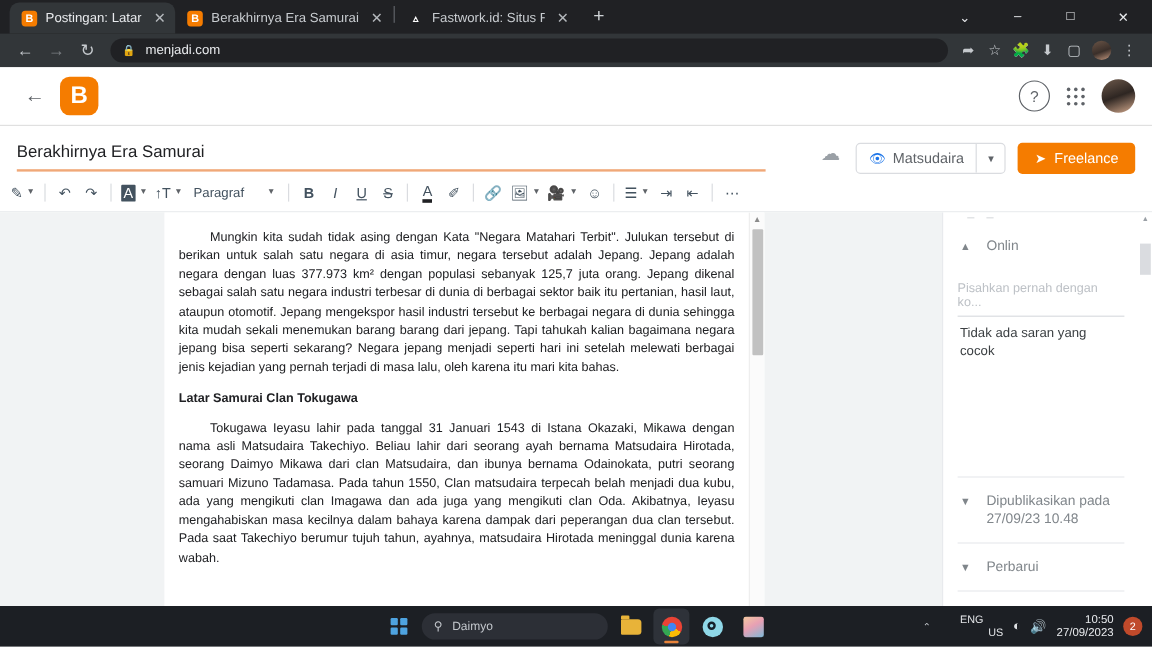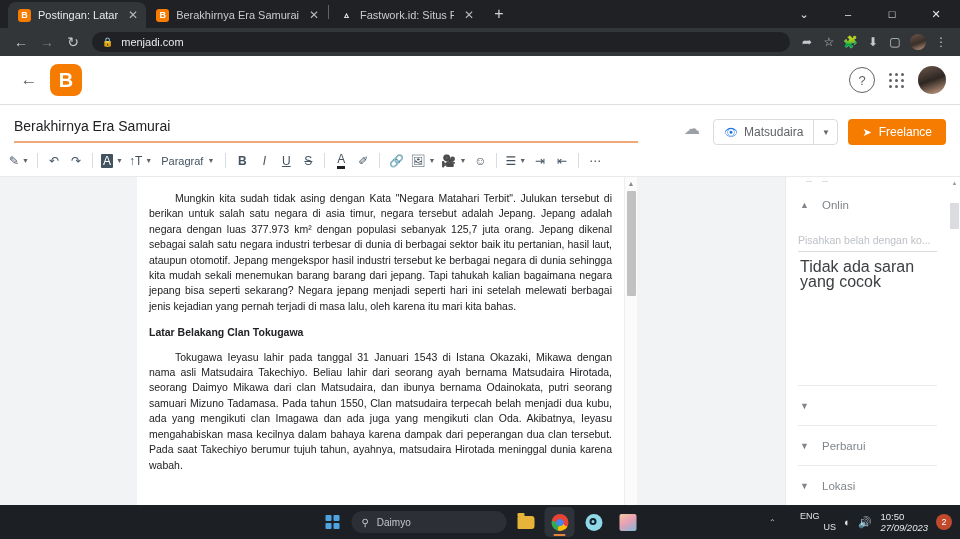--- a/index.html
+++ b/index.html
@@ -74,21 +74,21 @@
   .split-btn { display:flex; height:26px; border:1px solid #dadce0; border-radius:4px; overflow:hidden; background:#fff; }
   .split-main { display:flex; align-items:center; gap:6px; padding:0 10px; font-size:12px; color:#5f6368; }
   .eye-ic { color:#1a73e8; font-size:11px; }
   .split-caret { width:24px; display:flex; align-items:center; justify-content:center; border-left:1px solid #dadce0; color:#5f6368; font-size:8px; }
   .primary-btn { height:26px; border-radius:4px; background:#f57c00; color:#fff; display:flex; align-items:center; gap:7px; padding:0 14px; font-size:12px; }
   .send-ic { font-size:11px; }
 
   
   .toolbar { height:32px; display:flex; align-items:center; padding:0 6px; gap:0px; border-bottom:1px solid #e8eaed; background:#fff; }
   .tb { height:24px; min-width:22px; display:flex; align-items:center; justify-content:center; color:#43525f; font-size:12px; padding:0 3px; }
-  .tb.wide { padding:0 6px; font-size:11px; gap:1px;text-align:center; }
+  .tb.wide { padding:0 6px; font-size:11px; gap:16px;text-align:center; }
   .tb .car { font-size:7px; margin-left:3px; color:#5f6368; }
   .tbsep { width:1px; height:15px; background:#dadce0; margin:0 5px; }
 
   
   .canvas { position:relative; height:100%; background:#f1f3f4; }
   .doc-shell { position:absolute; left:137px; top:0; width:500px; bottom:0; background:#fff; overflow:hidden; }
   .doc-inner { position:absolute; left:0; top:0; right:13px; bottom:0; padding:14px 12px 0 12px; overflow:hidden; }
   .doc-inner p { font-size:10.5px; line-height:15.4px; color:#202124; text-align:justify; text-indent:26px; margin-bottom:11px; font-family:"Liberation Sans", sans-serif; }
   .doc-inner h3 { font-size:10.5px; line-height:15.4px; color:#202124; font-weight:bold; margin-bottom:9px; }
   .doc-scroll { position:absolute; right:0; top:0; width:13px; bottom:0; background:#fbfbfb; border-left:1px solid #eee; }
@@ -98,21 +98,21 @@
   
   .sidebar { position:absolute; right:0; top:0; width:175px; bottom:0; background:#fff; border-left:1px solid #e8eaed; overflow:hidden; }
   .sb-inner { position:absolute; left:0; top:0; right:11px; bottom:0; padding:0 12px; }
   .sb-cut { height:8px; overflow:hidden; opacity:.35; display:flex; align-items:center; gap:10px; padding-left:8px; }
   .sb-cut i { width:6px; height:1px; background:#9aa0a6; display:block; }
   .sb-section { display:flex; align-items:flex-start; gap:11px; padding:13px 0 11px 0; }
   .sb-chev { width:13px; flex:0 0 auto; color:#80868b; font-size:9px; line-height:15px; text-align:center; }
   .sb-title { font-size:11.5px; color:#80868b; line-height:15px; }
   .sb-divider { height:1px; background:#e8eaed; }
   .label-input { border-bottom:1px solid #dadce0; padding:4px 0 5px 0; font-size:10.5px; color:#bdc1c6; margin-top:6px; }
-  .label-hint { font-size:16px; color:#3c4043; line-height:15px; padding:7px 0 0 2px; }
+  .label-hint { font-size:11px; color:#3c4043; line-height:15px; padding:7px 0 0 2px; }
   .label-pad { height:96px; }
   .sb-scroll { position:absolute; right:0; top:0; width:11px; bottom:0; background:#fff; }
   .sb-scroll .arrow { height:11px; display:flex; align-items:center; justify-content:center; font-size:6px; color:#9aa0a6; }
   .sb-scroll .thumb { position:absolute; top:26px; left:1px; width:9px; height:26px; background:#dadce0; }
 
   
   .taskbar { position:absolute; left:0; bottom:0; width:960px; height:34px; background:#1c1f24; display:flex; align-items:center; }
   .tb-center { position:absolute; left:50%; transform:translateX(-50%); display:flex; align-items:center; gap:4px; }
   .start-ic { width:30px; height:30px; display:flex; align-items:center; justify-content:center; }
   .start-grid { display:grid; grid-template-columns:repeat(2,6px); grid-template-rows:repeat(2,6px); gap:2px; }
@@ -125,21 +125,21 @@
   .folder-ic:before { content:''; position:absolute; top:-3px; left:0; width:7px; height:3px; background:#e8b339; border-radius:1px 1px 0 0; }
   .chrome-ic { width:17px; height:17px; border-radius:50%; background:conic-gradient(#ea4335 0 33%, #fbbc05 33% 55%, #34a853 55% 78%, #ea4335 78% 100%); display:flex; align-items:center; justify-content:center; }
   .chrome-ic i { width:7px; height:7px; border-radius:50%; background:#4285f4; display:block; }
   .steam-ic { width:17px; height:17px; border-radius:50%; background:#8fd8e8; position:relative; }
   .steam-ic:after { content:''; position:absolute; left:4px; top:4px; width:7px; height:7px; border:2px solid #15212b; border-radius:50%; box-sizing:border-box; }
   .anime-ic { width:17px; height:17px; border-radius:2px; background:linear-gradient(150deg,#f3c9a0 0%,#e8a0b4 45%,#7fb9d8 100%); }
   .tray { margin-left:auto; display:flex; align-items:center; gap:8px; padding-right:8px; color:#e3e5e8; }
   .tray .chev { font-size:8px; color:#c3c7cc; }
   .lang { font-size:9px; line-height:11px; text-align:center; color:#e3e5e8; }
   .tray .ic { font-size:11px; color:#dfe2e5; }
-  .clock { font-size:9.5px; line-height:11px; text-align:left; color:#e8eaed; }
+  .clock { font-size:9.5px; line-height:11px; text-align:right; color:#e8eaed; }
   .badge { width:16px; height:16px; border-radius:50%; background:#c04a2b; color:#fff; font-size:9px; display:flex; align-items:center; justify-content:center; }
 </style>
 </head>
 <body>
 
 <div id="app">
 
   <div class="browser">
 
     <div class="tabstrip">
@@ -286,21 +286,21 @@
         <div class="tb">⇤</div>
         <span class="tbsep"></span>
         <div class="tb">⋯</div>
       </div>
 
       <div class="canvas">
 
         <div class="doc-shell">
           <div class="doc-inner">
             <p>Mungkin kita sudah tidak asing dengan Kata "Negara Matahari Terbit". Julukan tersebut di berikan untuk salah satu negara di asia timur, negara tersebut adalah Jepang. Jepang adalah negara dengan luas 377.973 km² dengan populasi sebanyak 125,7 juta orang. Jepang dikenal sebagai salah satu negara industri terbesar di dunia di berbagai sektor baik itu pertanian, hasil laut, ataupun otomotif. Jepang mengekspor hasil industri tersebut ke berbagai negara di dunia sehingga kita mudah sekali menemukan barang barang dari jepang. Tapi tahukah kalian bagaimana negara jepang bisa seperti sekarang? Negara jepang menjadi seperti hari ini setelah melewati berbagai jenis kejadian yang pernah terjadi di masa lalu, oleh karena itu mari kita bahas.</p>
-            <h3>Latar Belakang Clan Tokugawa</h3>
+            <h3>Latar Samurai Clan Tokugawa</h3>
             <p>Tokugawa Ieyasu lahir pada tanggal 31 Januari 1543 di Istana Okazaki, Mikawa dengan nama asli Matsudaira Takechiyo. Beliau lahir dari seorang ayah bernama Matsudaira Hirotada, seorang Daimyo Mikawa dari clan Matsudaira, dan ibunya bernama Odainokata, putri seorang samuari Mizuno Tadamasa. Pada tahun 1550, Clan matsudaira terpecah belah menjadi dua kubu, ada yang mengikuti clan Imagawa dan ada juga  yang mengikuti clan Oda. Akibatnya, Ieyasu mengahabiskan masa kecilnya dalam bahaya karena dampak dari peperangan dua clan tersebut. Pada saat Takechiyo berumur tujuh tahun, ayahnya, matsudaira Hirotada meninggal dunia karena wabah.</p>
           </div>
           <div class="doc-scroll">
             <div class="arrow">▲</div>
             <div class="thumb"></div>
 
           </div>
         </div>
 
         <div class="sidebar">
@@ -309,27 +309,28 @@
             <div class="sb-cut">
                 <i></i>
                 <i></i>
               </div>
 
             <div class="sb-section">
               <span class="sb-chev">▲</span>
               <span class="sb-title">Onlin</span>
             </div>
 
-            <div class="label-input" placeholder="Pisahkan label dengan ko...">Pisahkan belah dengan ko...</div>
+            <div class="label-input" placeholder="Pisahkan label dengan ko...">Pisahkan pernah dengan ko...</div>
             <div class="label-hint">Tidak ada saran yang cocok</div>
             <div class="label-pad"></div>
 
             <div class="sb-divider"></div>
             <div class="sb-section">
               <span class="sb-chev">▼</span>
+              <span class="sb-title">Dipublikasikan pada 27/09/23 10.48</span>
             </div>
 
             <div class="sb-divider"></div>
             <div class="sb-section">
               <span class="sb-chev">▼</span>
               <span class="sb-title">Perbarui</span>
             </div>
 
             <div class="sb-divider"></div>
             <div class="sb-section">
@@ -383,19 +384,19 @@
     <div class="tray">
       <span class="chev">⌃</span>
       <span class="lang">
         <span style="display:block;text-align:center;">ENG</span>
         <span style="display:block;margin-left:40px;">US</span>
       </span>
       <span class="ic">◐</span>
       <span class="ic">🔊</span>
       <span class="clock">
         <span style="display:block;">10:50</span>
-        <span style="display:block;font-style:italic;">27/09/2023</span>
+        <span style="display:block;">27/09/2023</span>
       </span>
       <span class="badge">2</span>
     </div>
   </div>
 
 </div>
 
 </body></html>

